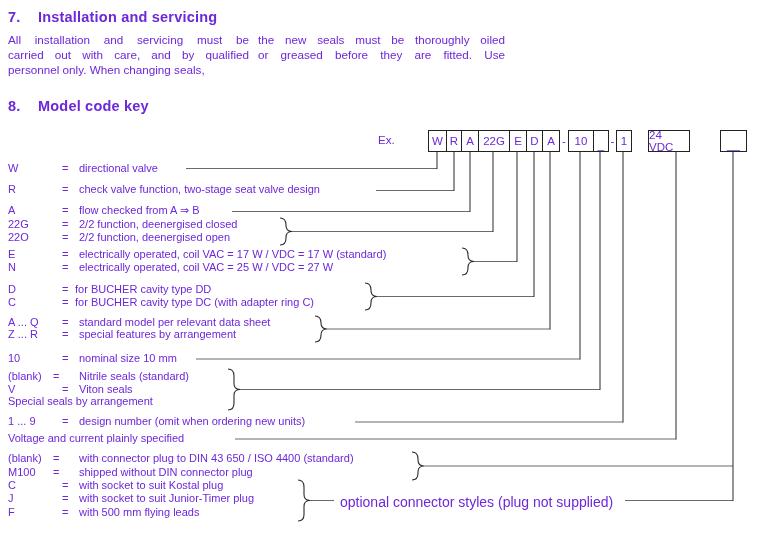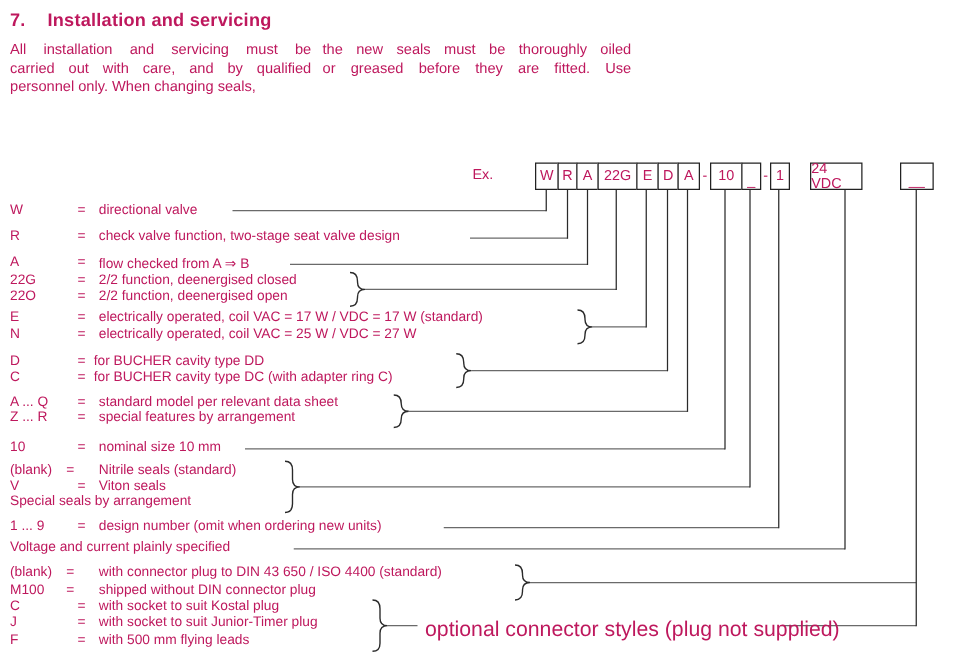--- a/index.html
+++ b/index.html
@@ -1,19 +1,19 @@
 <!DOCTYPE html>
 <html><head>
 <meta charset="utf-8">
 <style>
   html,body{margin:0;padding:0;}
   body{background:#e8e8e8;}
   .page{
     position:relative;width:773px;height:537px;background:#ffffff;
-    font-family:"Liberation Sans","DejaVu Sans",sans-serif;color:#be185d;
+    font-family:"Liberation Sans","DejaVu Sans",sans-serif;color:#6d28d9;
     overflow:hidden;margin:0 auto;
   }
   .heading{position:absolute;left:8px;font-size:14.5px;font-weight:bold;letter-spacing:.2px;}
   .heading .hnum{display:inline-block;width:30px;}
   .bodycol{position:absolute;font-size:11.7px;line-height:15.2px;}
   .bodycol .bl{white-space:nowrap;}
   .bodycol .just{white-space:normal;text-align:justify;text-align-last:justify;}
   .ex-label{position:absolute;left:378px;top:134px;font-size:11.5px;}
   .cbox{
     position:absolute;top:130px;height:22px;box-sizing:border-box;
@@ -21,41 +21,44 @@
     font-size:11.5px;background:#fff;
   }
   .cbox.uline{align-items:flex-end;padding-bottom:3px;line-height:6px;}
   .dash{position:absolute;top:130px;height:22px;display:flex;align-items:center;justify-content:center;font-size:11.5px;}
   svg.lines{position:absolute;left:0;top:0;pointer-events:none;}
   .defrow{position:absolute;left:8px;height:14px;font-size:11px;white-space:nowrap;}
   .defrow .rlabel{position:absolute;left:0;top:0;}
   .defrow .req{position:absolute;left:54px;top:0;}
   .defrow .rdesc{position:absolute;left:71px;top:0;}
   .fullrow{position:absolute;left:8px;height:14px;font-size:11px;white-space:nowrap;}
-  .note{position:absolute;font-size:17px;white-space:nowrap;}
+  .note{position:absolute;font-size:14px;white-space:nowrap;}
 </style>
 </head>
 <body>
 
 <div class="page">
 
   <div class="heading" style="top:9px;">
     <span class="hnum">7.</span><span>Installation and servicing</span>
   </div>
 
   <div class="bodycol" style="left:8px;top:32px;width:241px;">
     <div class="bl just">All installation and servicing must be</div>
     <div class="bl just">carried out with care, and by qualified</div>
     <div class="bl">personnel only. When changing seals,</div>
   </div>
   <div class="bodycol" style="left:258px;top:32px;width:247px;">
     <div class="bl just">the new seals must be thoroughly oiled</div>
     <div class="bl just">or greased before they are fitted. Use</div>
   </div>
 
+  <div class="heading" style="top:98px;">
+    <span class="hnum">8.</span><span>Model code key</span>
+  </div>
 
   <svg class="lines" width="773" height="537" viewBox="0 0 773 537">
     <g stroke="#6a6a6a" stroke-width="1">
       <line x1="186" y1="168.5" x2="437" y2="168.5"></line>
       <line x1="376" y1="190.5" x2="454" y2="190.5"></line>
       <line x1="232" y1="211.5" x2="470" y2="211.5"></line>
       <line x1="292" y1="231.5" x2="493" y2="231.5"></line>
       <line x1="474" y1="261.5" x2="517" y2="261.5"></line>
       <line x1="377" y1="296.5" x2="534" y2="296.5"></line>
       <line x1="327" y1="329" x2="550" y2="329"></line>

